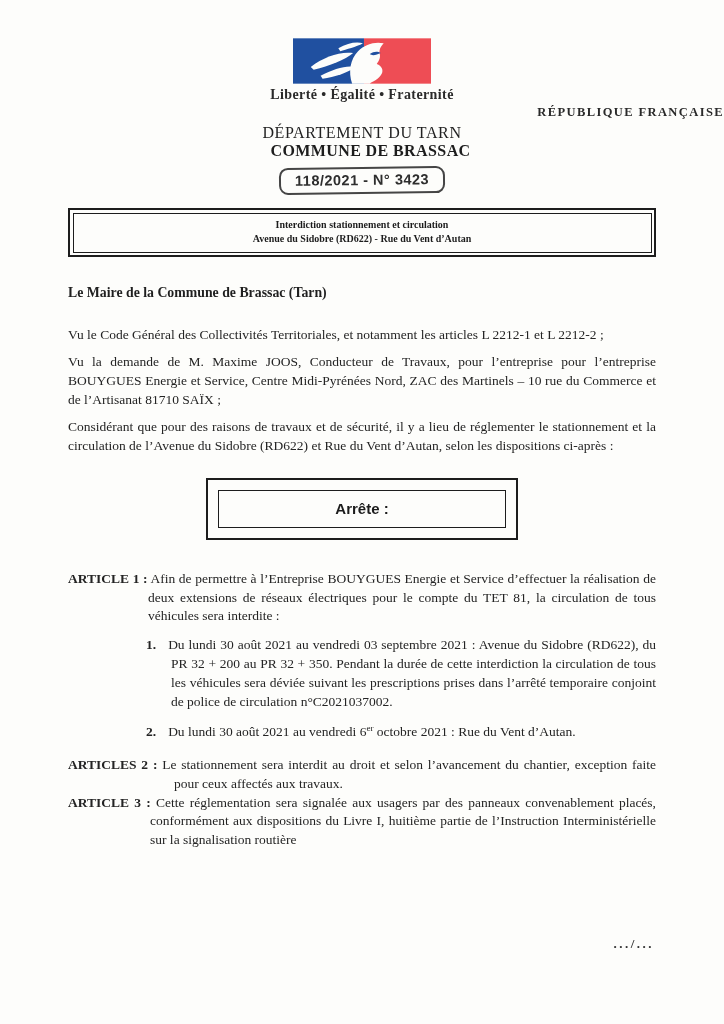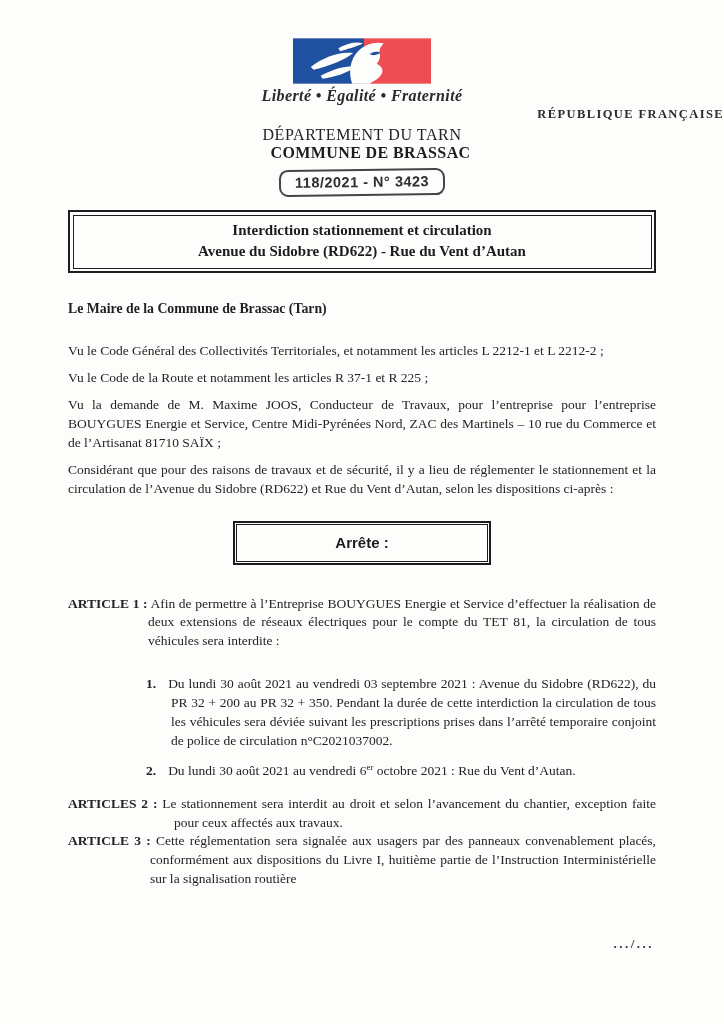--- a/index.html
+++ b/index.html
@@ -10,68 +10,68 @@
     background:#fdfdfb;
     font-family:"Liberation Serif","DejaVu Serif",serif;
     color:#242424;
     overflow:hidden;
   }
   
   .doc-header { text-align:center; padding-top:38px; }
   .logo-wrap { display:inline-block; }
   .logo-svg { width:138px; height:46px; display:block; margin:0 auto; }
   .motto {
-    font-size:16px; font-weight:bold; font-style:italic;
+    font-size:14px; font-weight:bold; 
     letter-spacing:0.4px; margin-top:3px; color:#2a2a2a;
   }
   .republique {
     font-size:12.5px; font-weight:bold; letter-spacing:1.4px;
     margin-top:2px; color:#2a2a2a;text-align:right;
   }
   .departement { font-size:16px; letter-spacing:0.6px; margin-top:4px; color:#222;text-align:center; }
   .commune { font-size:16px; font-weight:bold; letter-spacing:0.4px; color:#1d1d1d;padding-left:17px; }
   .stamp {
     display:inline-block; margin-top:7px;
     border:2.5px solid #454545; border-radius:9px;
     padding:3px 14px 4px;
     font-family:"Liberation Sans","DejaVu Sans",sans-serif;
     font-weight:bold; font-size:14.5px; letter-spacing:0.5px;
     color:#2e2e2e; transform:rotate(-0.7deg);
   }
   
   .title-box { margin:14px 68px 0; border:2px solid #1d1d1d; padding:2.5px; background:#fdfdfb; }
   .title-box-inner {
     border:1px solid #1d1d1d; text-align:center;
-    font-weight:bold; font-size:15px; line-height:1.4;
+    font-weight:bold; font-size:10px; line-height:1.4;
     padding:4px 8px 6px; color:#1c1c1c;
   }
   
   .doc-body {
     margin:26px 68px 0;
     font-size:13.5px; line-height:1.4;
     text-align:justify;
   }
   .author { font-weight:bold; margin-bottom:24px; font-size:13.8px; color:#1f1f1f; }
   .recital { margin-bottom:8px; }
   .lead { font-weight:normal; }
   
   .arrete-box {
-    width:258px; margin:22px auto 0;
-    border:2px solid #1d1d1d; padding:1px; background:#fdfdfb;
+    width:312px; margin:22px auto 0;
+    border:2px solid #1d1d1d; padding:10px; background:#fdfdfb;
   }
   .arrete-inner {
     border:1px solid #1d1d1d; text-align:center;
     font-family:"Liberation Sans","DejaVu Sans",sans-serif;
     font-weight:bold; font-size:15px; padding:7px 0 8px; color:#1c1c1c;
   }
   
   .articles { margin-top:30px; }
   .article { text-align:justify; }
   .article .lbl { font-weight:bold; }
-  .article-1 { padding-left:80px; text-indent:-80px; margin-bottom:24px; }
+  .article-1 { padding-left:80px; text-indent:-80px; margin-bottom:10px; }
   .article-2 { padding-left:106px; text-indent:-106px; }
   .article-3 { padding-left:82px; text-indent:-82px; }
   .items { list-style:none; margin:10px 0 14px 78px; }
   .items li {
     padding-left:25px; text-indent:-25px;
     margin-bottom:11px; text-align:justify;
   }
   .items .num { font-weight:bold; padding-right:12px; }
   sup { font-size:9px; vertical-align:super; line-height:0; }
   
@@ -114,21 +114,20 @@
       <div>Avenue du Sidobre (RD622) - Rue du Vent d’Autan</div>
     </div>
   </div>
 
   <main class="doc-body">
 
     <p class="author">Le Maire de la Commune de Brassac (Tarn)</p>
 
     <p class="recital"><span class="lead">Vu</span> <span>le Code Général des Collectivités Territoriales, et notamment les articles L 2212-1 et L 2212-2 ;</span></p>
 
-    <p class="recital"><span class="lead">Vu</span> <span>le Code de la Route et notamment les articles R 37-1 et R 225 ;</span></p>
 
 
     <p class="recital"><span class="lead">Vu</span> <span>la demande de M. Maxime JOOS, Conducteur de Travaux, pour l’entreprise pour l’entreprise BOUYGUES Energie et Service, Centre Midi-Pyrénées Nord, ZAC des Martinels – 10 rue du Commerce et de l’Artisanat 81710 SAÏX ;</span></p>
 
     <p class="recital"><span class="lead">Considérant</span> <span>que pour des raisons de travaux et de sécurité, il y a lieu de réglementer le stationnement et la circulation de l’Avenue du Sidobre (RD622) et Rue du Vent d’Autan, selon les dispositions ci-après :</span></p>
 
     <div class="arrete-box">
       <div class="arrete-inner">Arrête :</div>
     </div>
 

